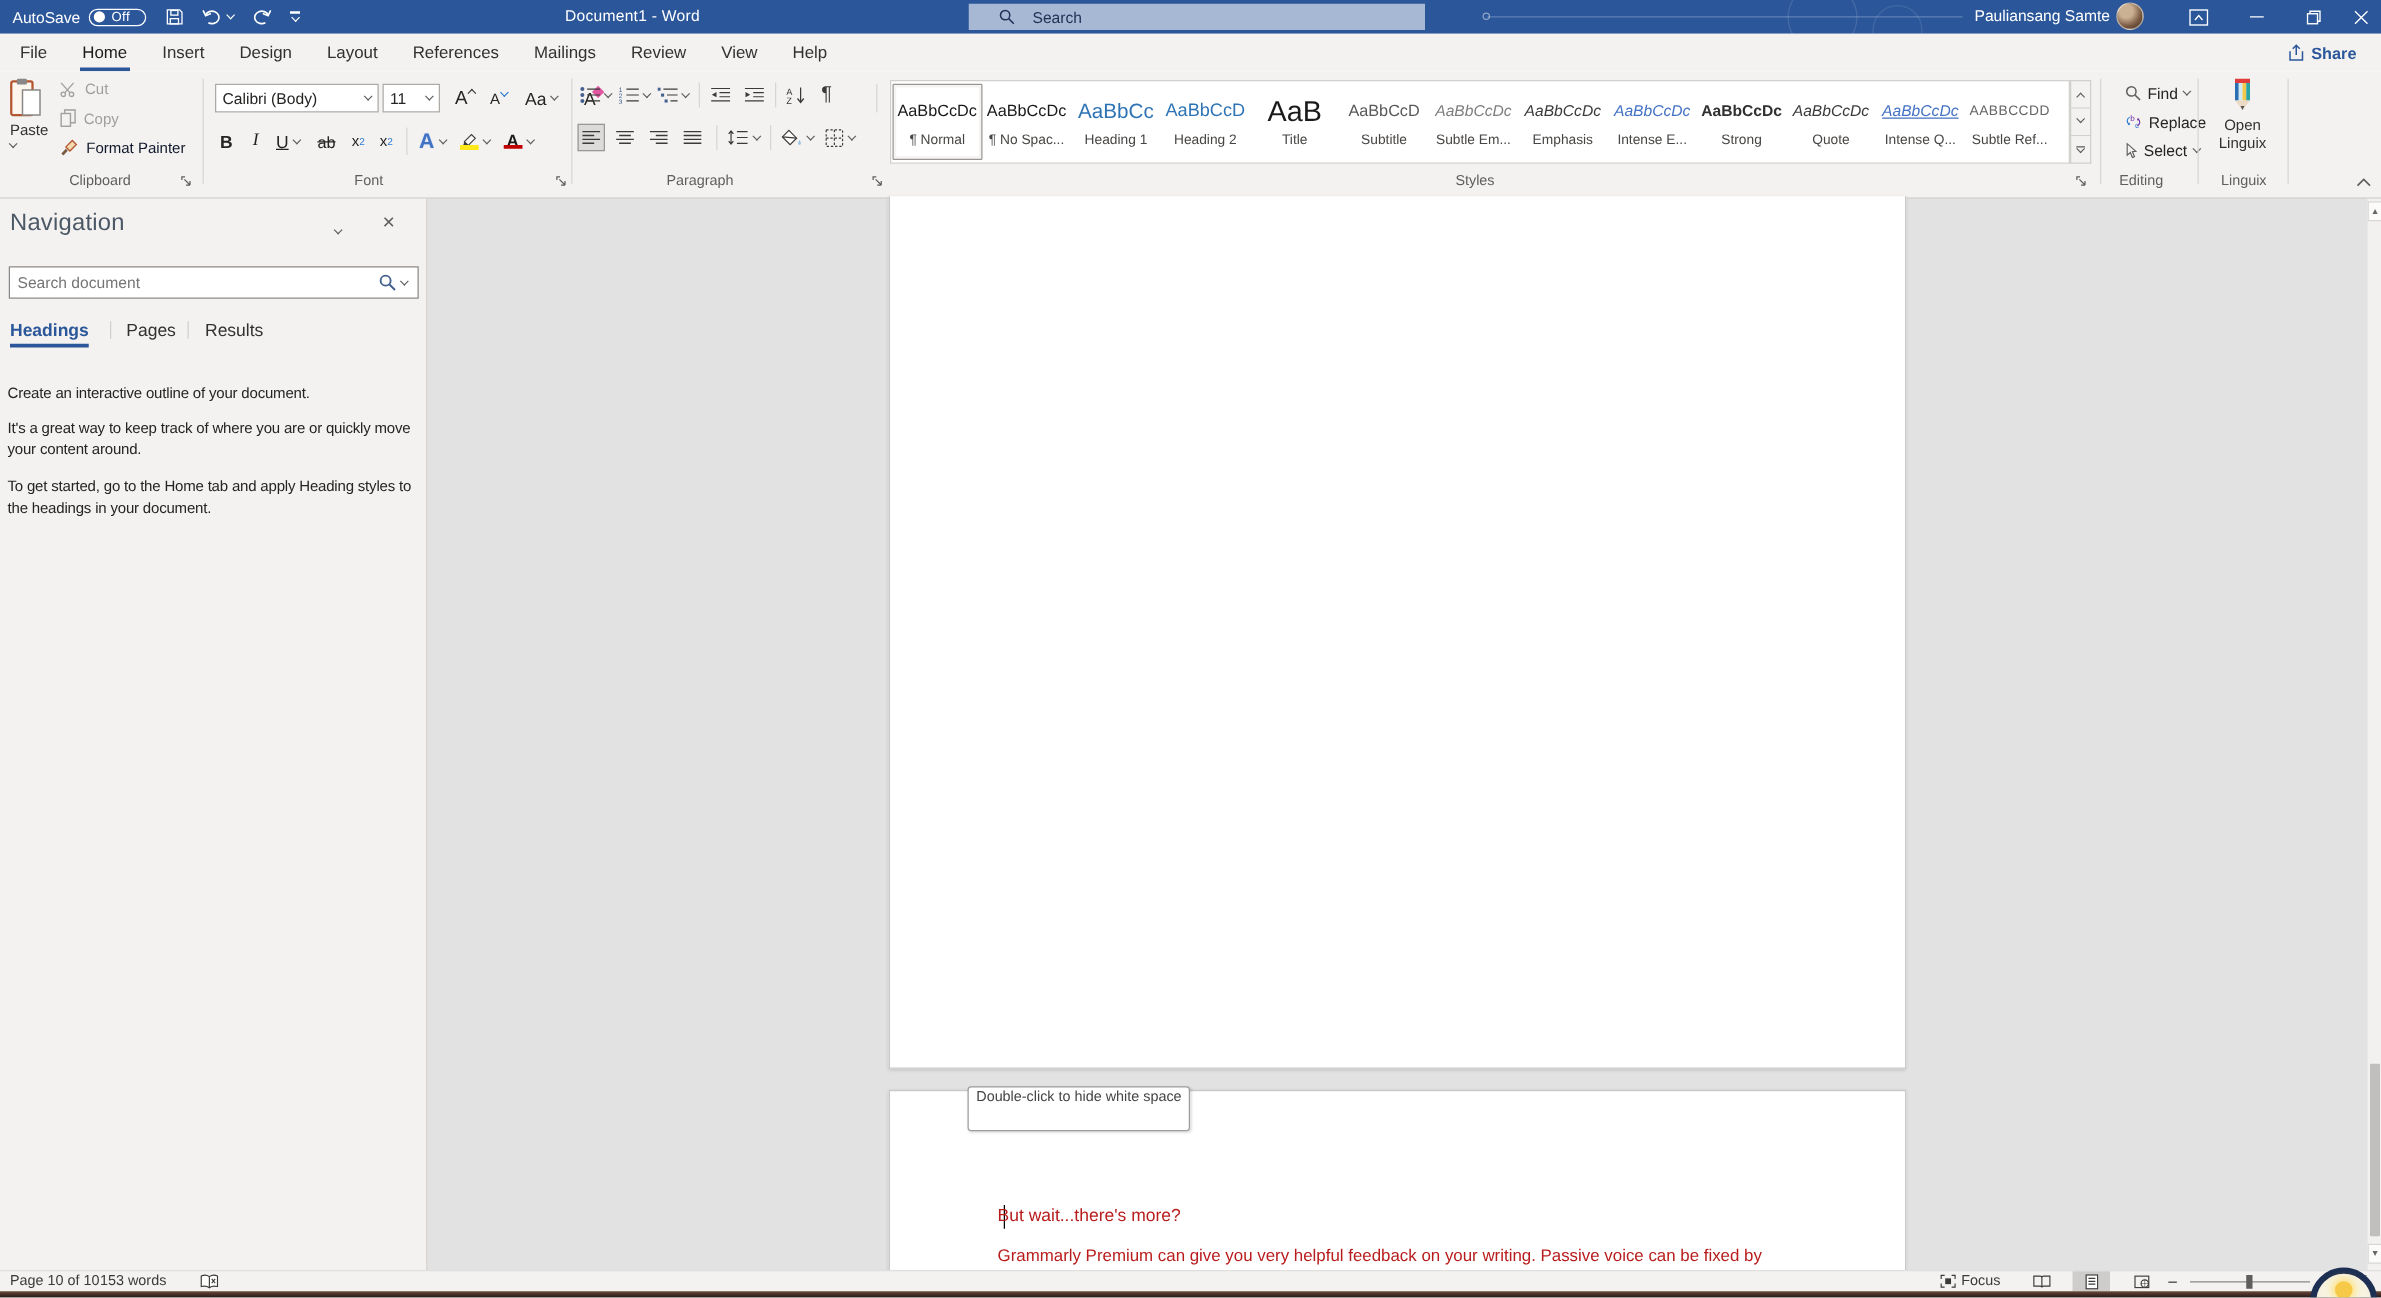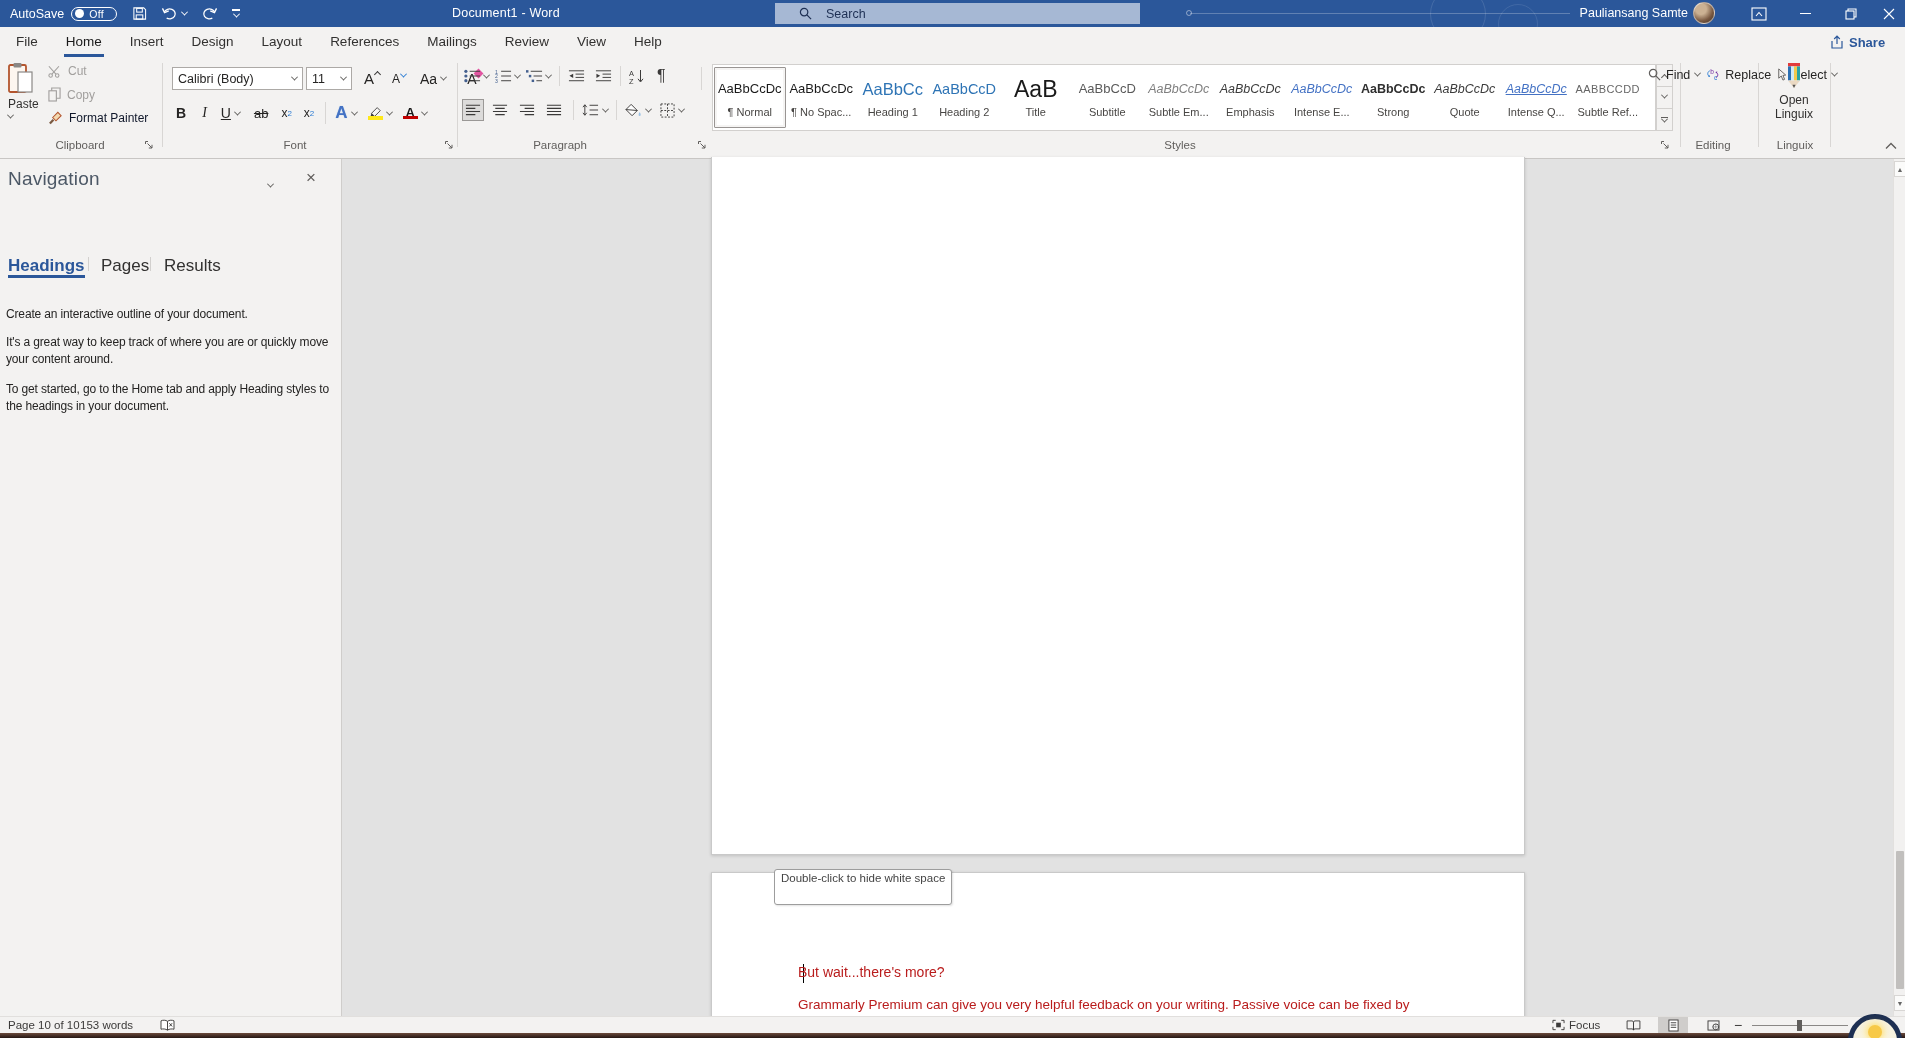--- a/index.html
+++ b/index.html
@@ -79,21 +79,21 @@
 
   
   .main { position:absolute; left:0; top:159px; width:100%; height:857px; background:#e2e2e2; }
   .navpane { position:absolute; left:0; top:0; width:342px; height:100%; background:#f3f2f1; border-right:1px solid #cfcdcb; }
   .nav-title { position:absolute; left:8px; top:9px; font-size:19px; color:#4c5866; letter-spacing:.2px; }
   .nav-dd { position:absolute; left:268px; top:18px; color:#605e5c; }
   .nav-close { position:absolute; left:306px; top:9px; font-size:17px; color:#605e5c; }
   .nav-search { position:absolute; left:7px; top:54px; width:328px; height:26px; background:#fff; border:1px solid #8a8886; display:flex; align-items:center; }
   .nav-search input { flex:1; border:none; outline:none; font-family:inherit; font-size:12.5px; color:#444; padding:0 6px; background:transparent; }
   .nav-search .sbtn { width:40px; height:100%; display:flex; align-items:center; justify-content:center; gap:4px; color:#44608f; }
-  .ntab { position:absolute; top:97px; font-size:17px; color:#323130; }
+  .ntab { position:absolute; top:97px; font-size:14px; color:#323130; }
   .ntab.active { font-weight:bold; color:#2b579a; }
   .ntab.active::after { content:""; position:absolute; left:0; right:0; top:19px; height:3px; background:#2b579a; }
   .ntabdiv { position:absolute; top:98px; width:1px; height:14px; background:#d2d0ce; }
   .nav-body { position:absolute; left:6px; width:334px; font-size:12px; letter-spacing:-.15px; line-height:16.5px; color:#252423; }
 
   .page { position:absolute; left:711px; width:814px; background:#fff; border:1px solid #c9c9c9; box-shadow:0 1px 3px rgba(0,0,0,.15); }
   .tooltip { position:absolute; left:774px; top:710px; background:#fff; border:1px solid #9d9d9d; border-radius:3px; padding:2px 6px 20px; font-size:11.5px; color:#444; box-shadow:1px 1px 2px rgba(0,0,0,.12); white-space:nowrap; }
   .docline { position:absolute; left:798px; white-space:nowrap; color:#b91c1c; }
   .caret { position:absolute; left:803px; top:805px; width:1px; height:19px; background:#000; animation:blink 1s steps(1) infinite; }
   @keyframes blink { 50% { opacity:0; } }
@@ -516,21 +516,21 @@
     </div>
     <div class="glabel" style="left:1130px;width:100px">Styles</div>
     <div class="launch" style="left:1659px">
       <svg width="10" height="10" viewBox="0 0 10 10">
           <path d="M1.5 4 V1.5 H4" stroke="#605e5c" fill="none"></path>
           <path d="M3.5 3.5 L8 8 M8 8 V4.8 M8 8 H4.8" stroke="#605e5c" fill="none"></path>
         </svg>
     </div>
     <div class="vd" style="left:1680px"></div>
 
-    <div class="abs" style="left:1648px;top:9px;display:flex;flex-direction:row;gap:6px">
+    <div class="abs" style="left:1700px;top:9px;display:flex;flex-direction:column;gap:6px">
       <div class="edrow">
         <svg width="13" height="13" viewBox="0 0 14 14">
             <circle cx="5.5" cy="5.5" r="4" fill="none" stroke="#605e5c" stroke-width="1.3"></circle>
             <line x1="8.5" y1="8.5" x2="13" y2="13" stroke="#605e5c" stroke-width="1.3"></line>
           </svg>
         <span>Find</span>
         <span class="cv" style="color:#605e5c"></span>
       </div>
       <div class="edrow">
         <svg width="14" height="13" viewBox="0 0 15 14" class="nostroke">
@@ -575,20 +575,30 @@
         </svg>
     </div>
   </div>
 
   <div class="main">
 
     <div class="navpane">
       <div class="nav-title">Navigation</div>
       <div class="nav-dd"><span class="cv"></span></div>
       <div class="nav-close">×</div>
+      <div class="nav-search">
+        <input type="text" placeholder="Search document" style="">
+        <span class="sbtn">
+          <svg width="14" height="14" viewBox="0 0 14 14">
+              <circle cx="5.5" cy="5.5" r="4" fill="none" stroke="#44608f" stroke-width="1.5"></circle>
+              <line x1="8.6" y1="8.6" x2="13" y2="13" stroke="#44608f" stroke-width="1.5"></line>
+            </svg>
+          <span class="cv" style="color:#605e5c"></span>
+        </span>
+      </div>
       <span class="ntab active" style="left:8px">Headings</span>
       <span class="ntabdiv" style="left:88px"></span>
       <span class="ntab" style="left:101px">Pages</span>
       <span class="ntabdiv" style="left:150px"></span>
       <span class="ntab" style="left:164px">Results</span>
       <div class="nav-body" style="top:147px">Create an interactive outline of your document.</div>
       <div class="nav-body" style="top:222px">To get started, go to the Home tab and apply Heading styles to the headings in your document.</div>
       <div class="nav-body" style="top:175px">It's a great way to keep track of where you are or quickly move your content around.</div>
     </div>
 

